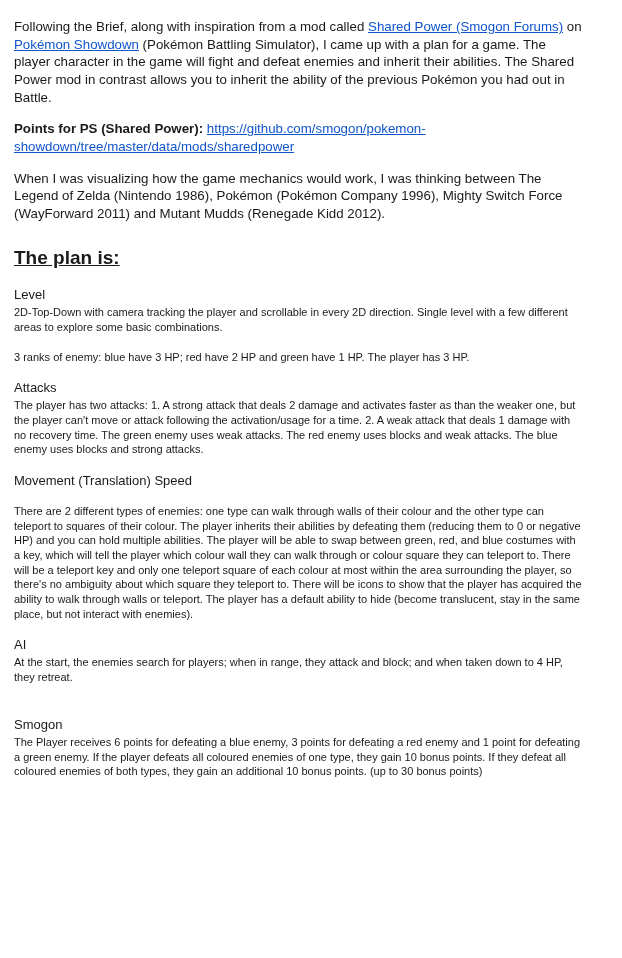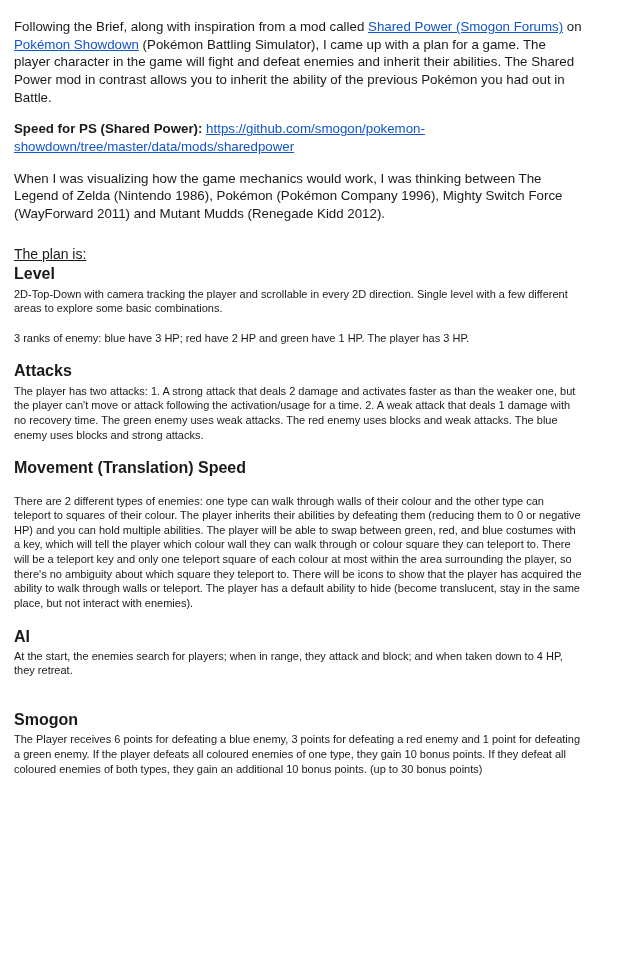--- a/index.html
+++ b/index.html
@@ -28,49 +28,50 @@
   }
   .link {
     color: #1155cc;
     text-decoration: underline;
     cursor: pointer;
   }
   .bold {
     font-weight: bold;
   }
   .section-title {
-    font-weight: normal;
-    font-size: 14px;
+    font-weight: bold;
+    font-size: 19px;
     text-decoration: underline;
     margin-top: 22px;
+    margin-bottom: 16px;
   }
   .sub-head {
-    font-weight: bold;
-    font-size: 16px;
+    font-weight: normal;
+    font-size: 13px;
     margin-bottom: 2px;
   }
   .block {
     margin-bottom: 15px;
   }
   .block-body {
     font-size: 11px;
     line-height: 1.33;
   }
   .spacer-lg {
     height: 16px;
   }
 </style>
 </head>
 <body>
 
 <div class="page">
 
   <p class="para"><span>Following the Brief, along with inspiration from a mod called </span><a class="link">Shared Power (Smogon Forums)</a><span> on </span><a class="link">Pokémon Showdown</a><span> (Pokémon Battling Simulator), I came up with a plan for a game. The player character in the game will fight and defeat enemies and inherit their abilities. The Shared Power mod in contrast allows you to inherit the ability of the previous Pokémon you had out in Battle.</span></p>
 
-  <p class="para"><span class="bold">Speed for PS (Shared Power): </span><a class="link">https://github.com/smogon/pokemon-showdown/tree/master/data/mods/sharedpower</a></p>
+  <p class="para"><span class="bold">Points for PS (Shared Power): </span><a class="link">https://github.com/smogon/pokemon-showdown/tree/master/data/mods/sharedpower</a></p>
 
   <p class="para">When I was visualizing how the game mechanics would work, I was thinking between The Legend of Zelda (Nintendo 1986), Pokémon (Pokémon Company 1996), Mighty Switch Force (WayForward 2011) and Mutant Mudds (Renegade Kidd 2012).</p>
 
   <div class="section-title">The plan is:</div>
 
   <div class="block">
     <div class="sub-head">Level</div>
     <div class="block-body">2D-Top-Down with camera tracking the player and scrollable in every 2D direction. Single level with a few different areas to explore some basic combinations.</div>
   </div>
 

